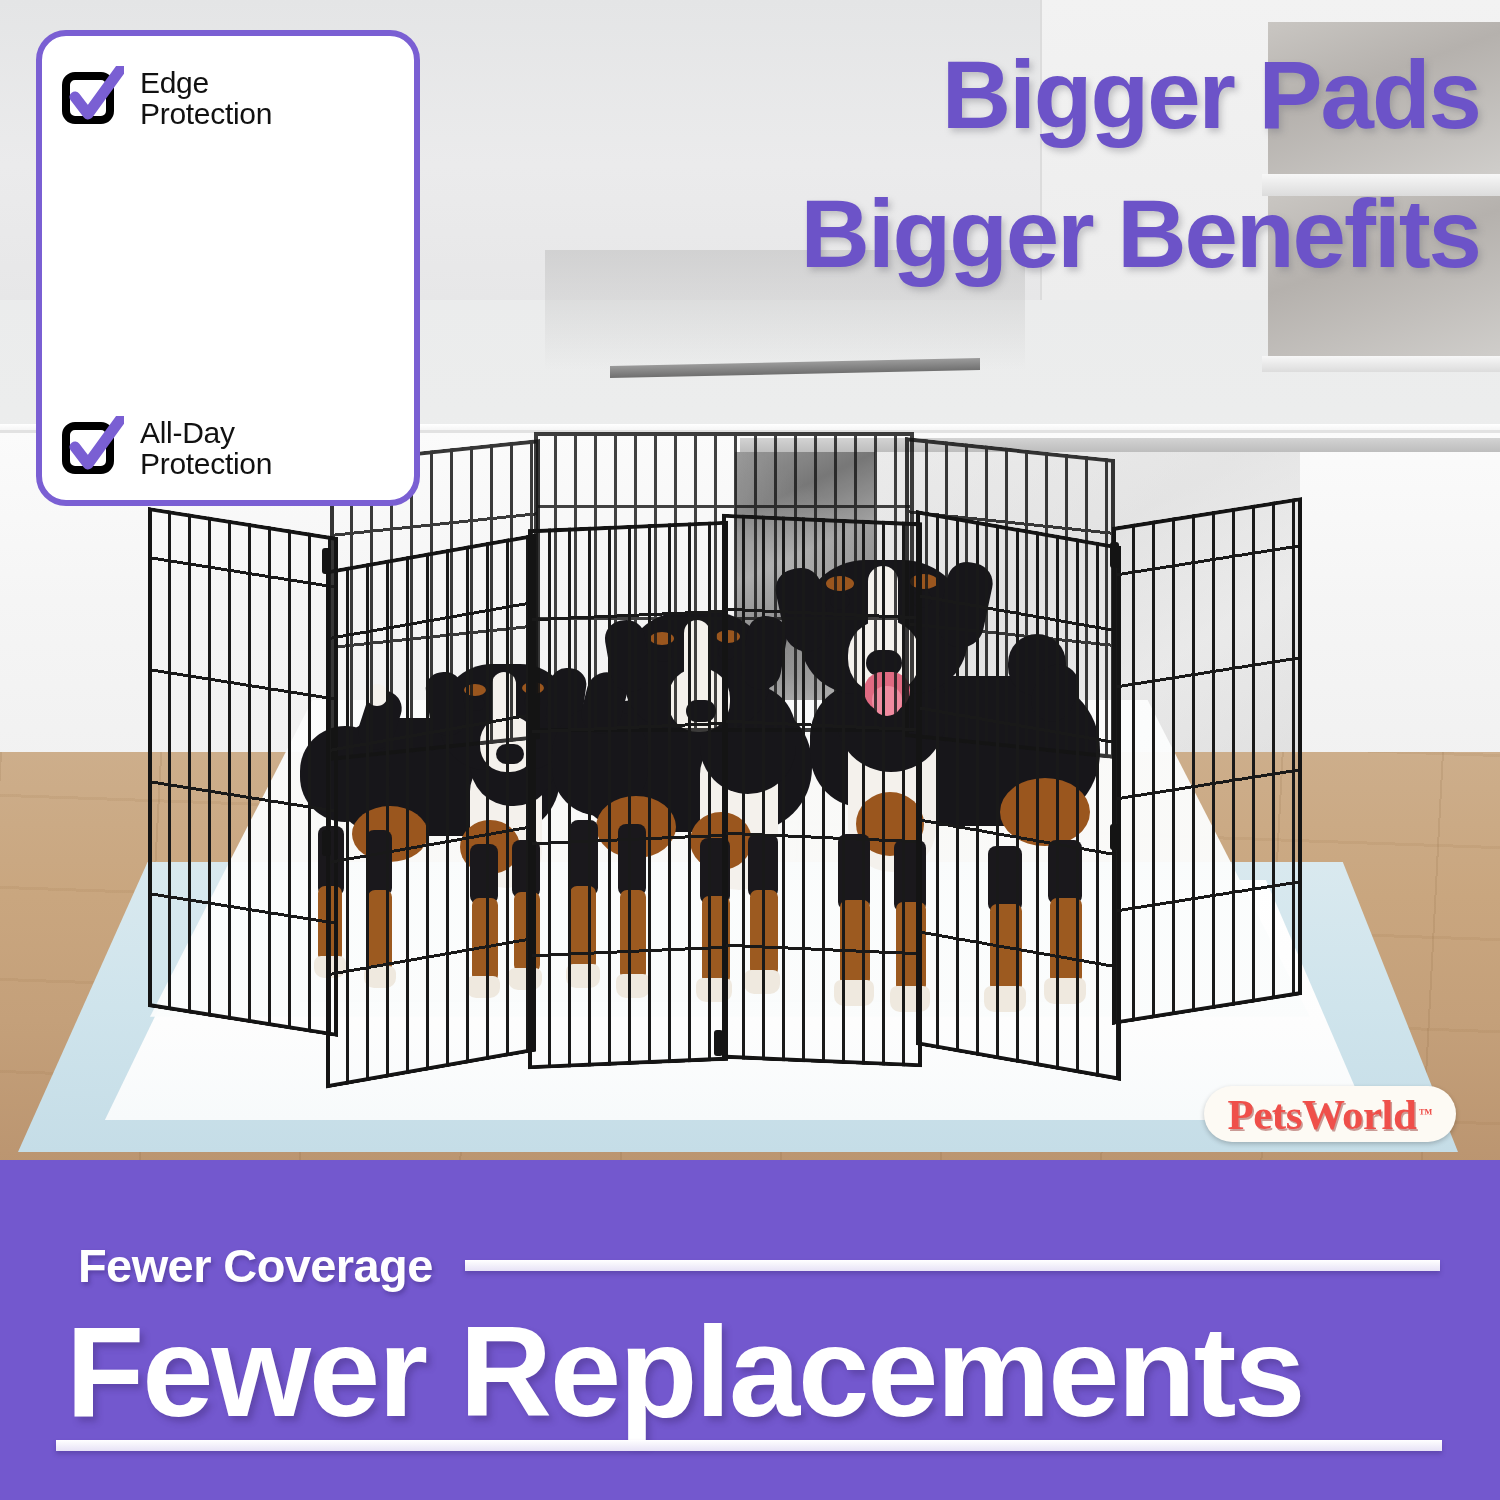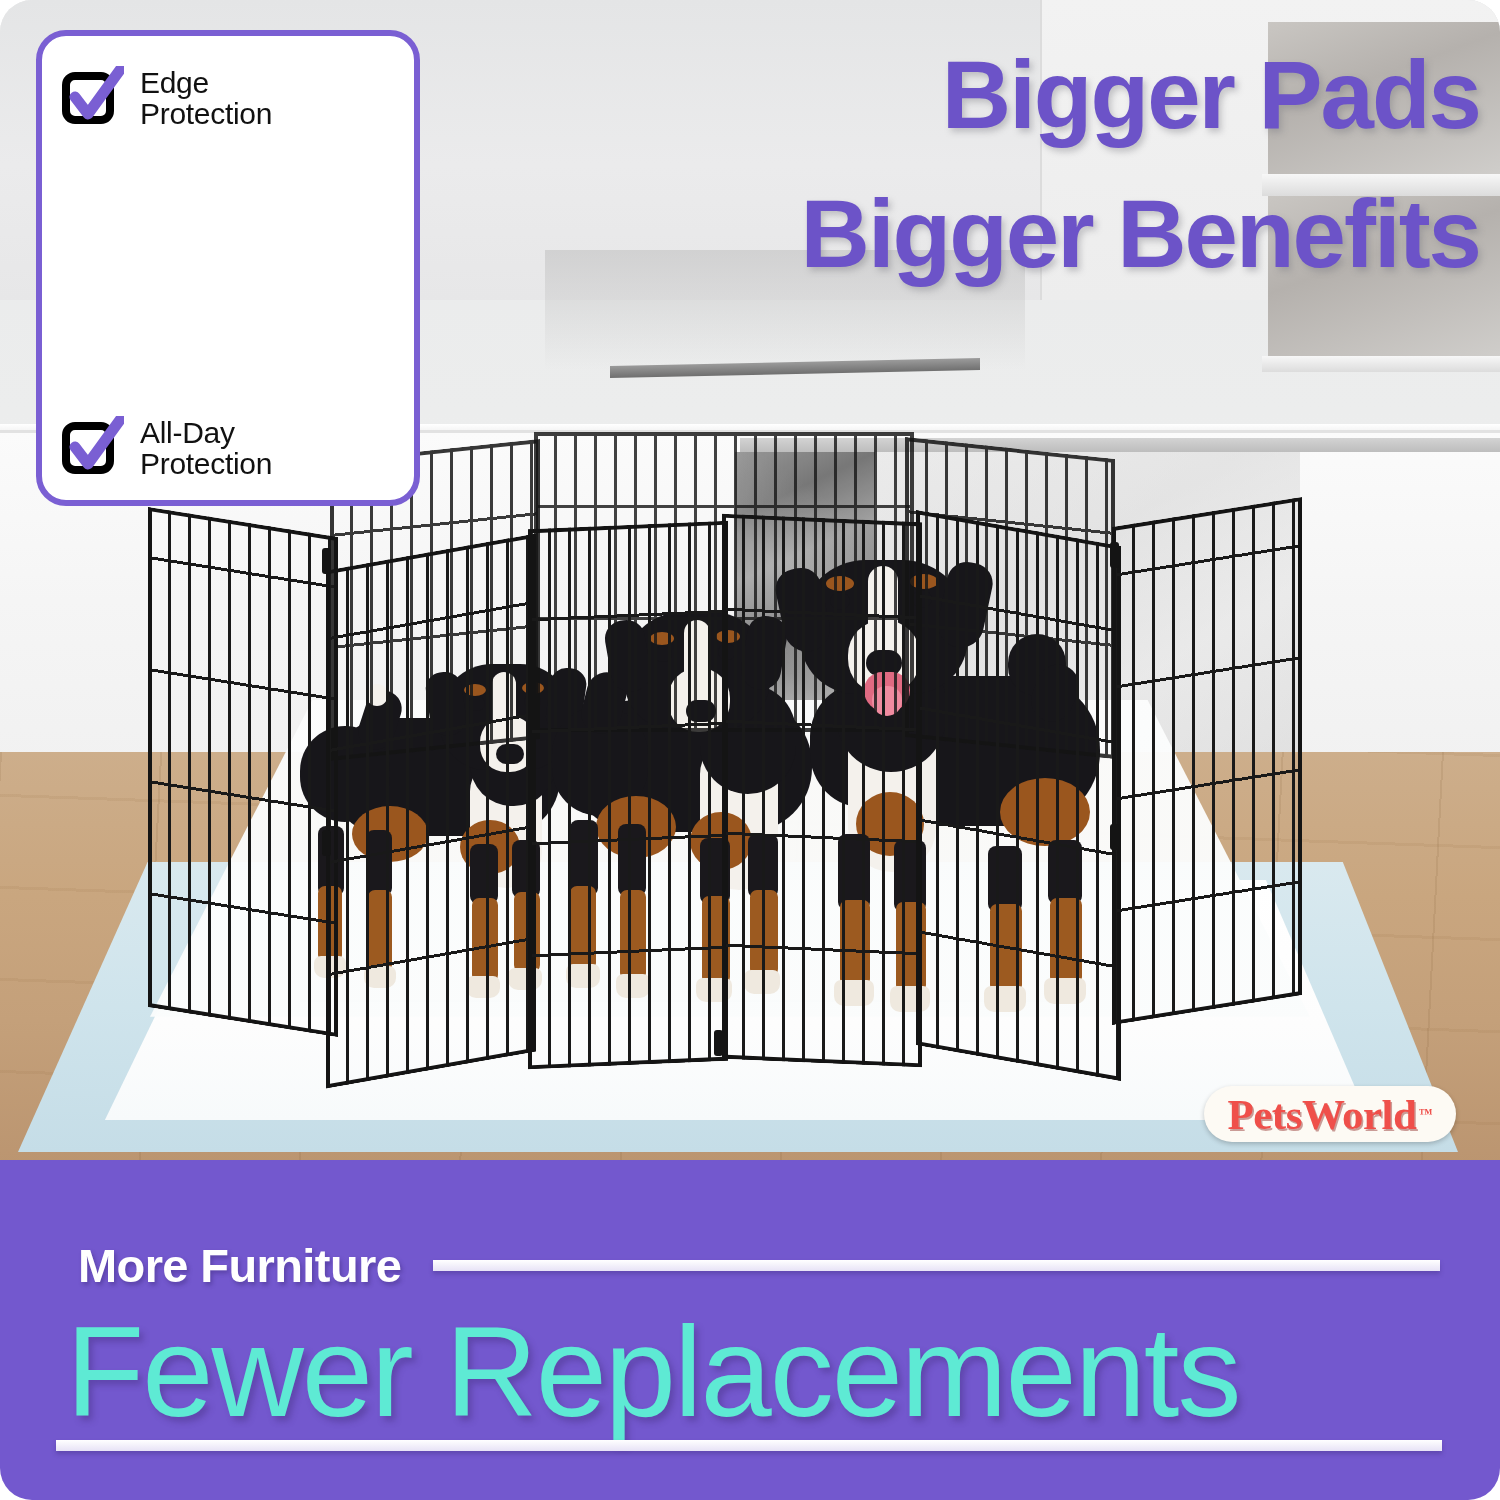--- a/index.html
+++ b/index.html
@@ -2,21 +2,21 @@
 <html><head>
 <meta charset="utf-8">
 <title>PetsWorld Pads Product Graphic</title>
 <style>
   html,body{margin:0;padding:0;}
   body{
     width:1500px;height:1500px;overflow:hidden;
     font-family:"Liberation Sans", sans-serif;
     background:#ffffff;
   }
-  .canvas{position:relative;width:1500px;height:1500px;overflow:hidden;border-radius:32px;}
+  .canvas{position:relative;width:1500px;height:1500px;overflow:hidden;}
 
   
   .scene{position:absolute;left:0;top:0;width:1500px;height:1165px;overflow:hidden;
     background:linear-gradient(180deg,#e8e9ea 0%,#eceded 35%,#efefef 60%,#f2f2f2 100%);}
 
   
   .wall-upper{position:absolute;left:0;top:0;width:1500px;height:300px;
     background:linear-gradient(180deg,#e4e5e6 0%,#ebebec 55%,#e7e7e8 100%);}
   .upper-cab{position:absolute;left:1040px;top:0;width:460px;height:300px;
     background:linear-gradient(180deg,#f2f2f2 0%,#ededed 100%);
@@ -140,21 +140,21 @@
   
   .banner{position:absolute;left:0;top:1160px;width:1500px;height:340px;
     background:#7358ce;}
   .banner-row{position:absolute;left:78px;top:78px;width:1362px;
     display:flex;align-items:center;gap:32px;}
   .more-coverage{color:#ffffff;font-size:47px;font-weight:700;letter-spacing:-.6px;
     white-space:nowrap;text-shadow:2px 3px 4px rgba(60,40,120,.45);}
   .rule{flex:1;height:11px;background:linear-gradient(180deg,#ffffff,#e7e2f6);
     box-shadow:0 3px 4px rgba(60,40,120,.35);}
   .fewer{position:absolute;left:66px;top:148px;width:1380px;
-    color:#5eead4;font-weight:400;font-size:128px;line-height:1;letter-spacing:-2px;
+    color:#ffffff;font-weight:700;font-size:128px;line-height:1;letter-spacing:-2px;
     text-shadow:4px 5px 6px rgba(70,48,130,.45);white-space:nowrap;}
   .rule-bottom{position:absolute;left:56px;top:1440px;width:1386px;height:11px;
     background:linear-gradient(180deg,#ffffff,#e7e2f6);
     box-shadow:0 3px 4px rgba(60,40,120,.35);}
 </style>
 </head>
 <body>
 
 <div class="canvas">
 
@@ -381,20 +381,20 @@
     <span class="l2">Bigger Benefits</span>
   </div>
 
   <div class="logo">
     <span class="logo-text">PetsWorld</span>
       <span class="logo-tm">™</span>
   </div>
 
   <div class="banner">
     <div class="banner-row">
-      <span class="more-coverage">More Furniture</span>
+      <span class="more-coverage">Fewer Coverage</span>
       <span class="rule"></span>
     </div>
     <div class="fewer">Fewer Replacements</div>
   </div>
   <div class="rule-bottom"></div>
 
 </div>
 
 </body></html>

